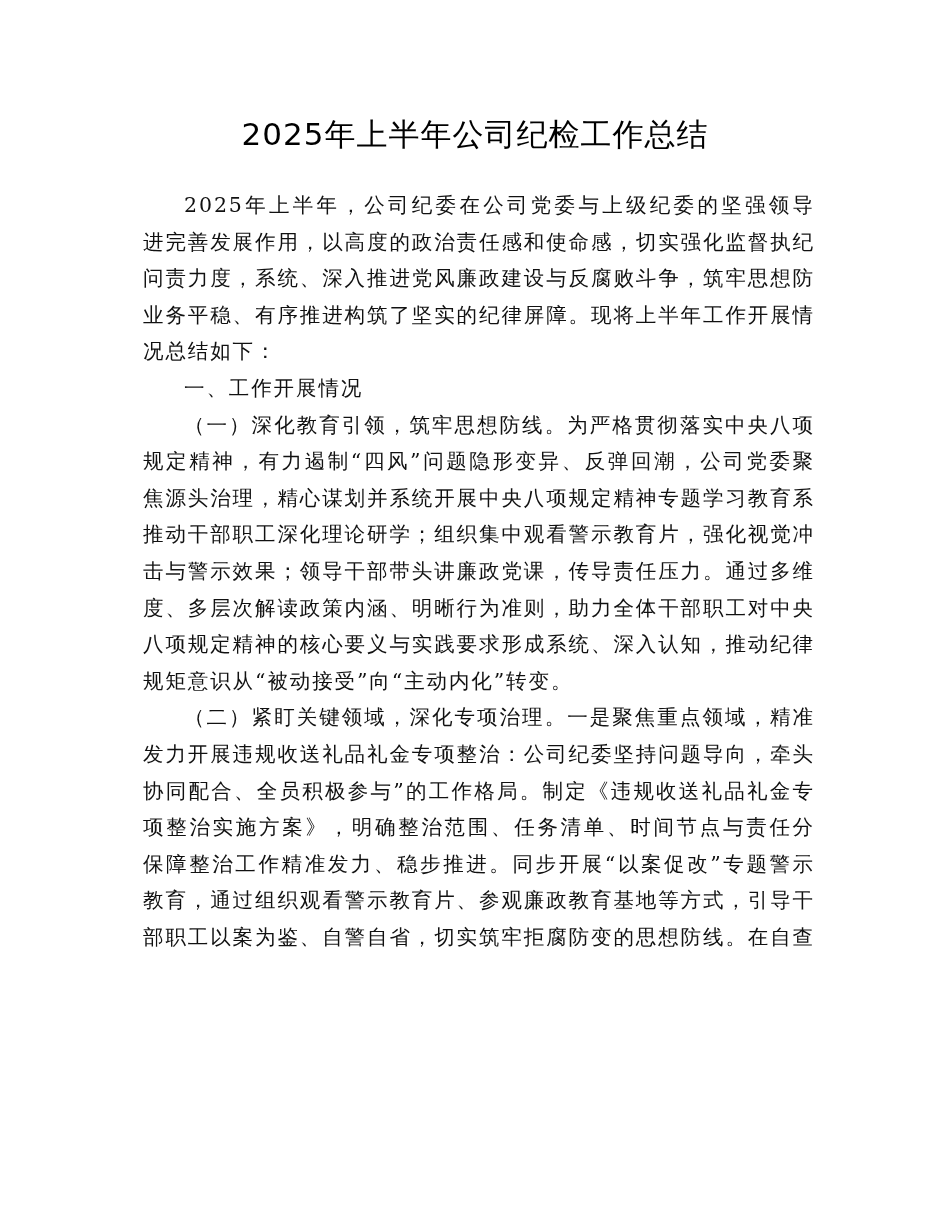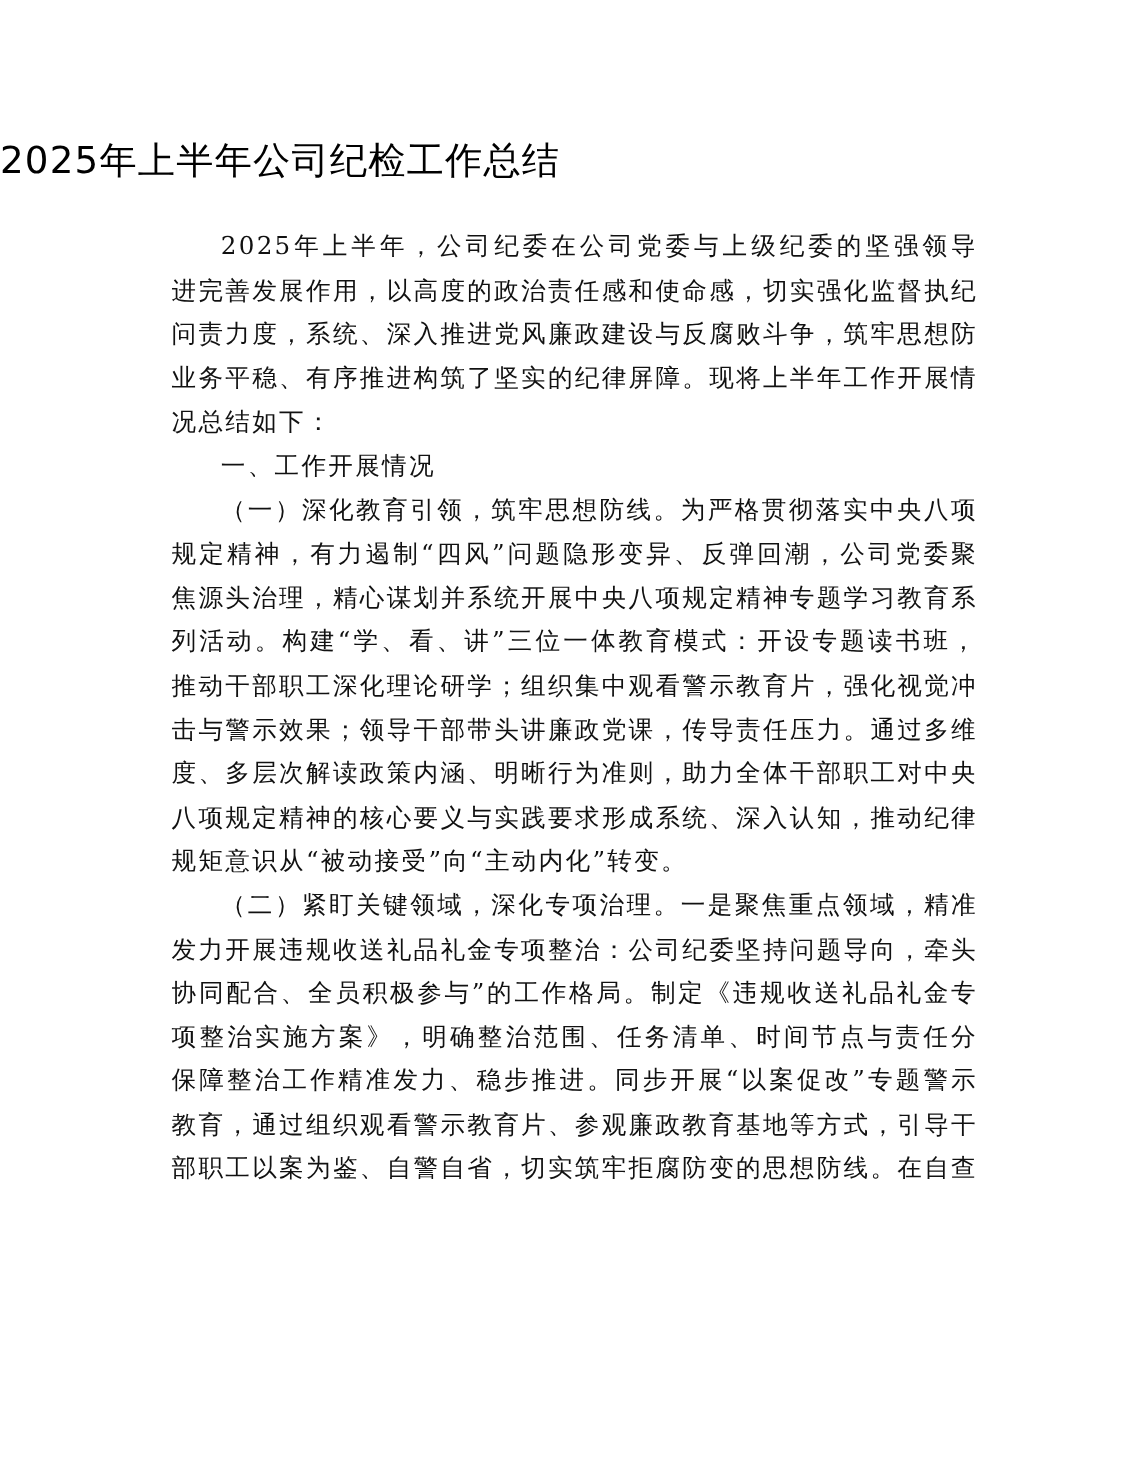--- a/index.html
+++ b/index.html
@@ -1,19 +1,19 @@
 <!DOCTYPE html>
 <html><head>
 <meta charset="utf-8">
 <style>
   html, body { margin: 0; padding: 0; background: #ffffff; }
   body { width: 950px; height: 1230px; position: relative; overflow: hidden; }
   .page { position: absolute; left: 0; top: 0; width: 950px; height: 1230px; background: #ffffff; }
   .title {
-    position: absolute; left: 0; top: 112px; width: 950px; text-align: left;
+    position: absolute; left: 0; top: 112px; width: 950px; text-align: center;
     font-family: "DejaVu Sans", "Liberation Sans", sans-serif;
     font-size: 31px; color: #000; letter-spacing: 1px; line-height: 44px;
   }
   .body {
     position: absolute; left: 143px; top: 187px; width: 672px;
     font-family: "DejaVu Serif", "Liberation Serif", serif;
     font-size: 20.5px; color: #111; line-height: 36.6px;
   }
   .line { white-space: nowrap; height: 36.6px; letter-spacing: 1.9px; }
   .line.justify { text-align: justify; text-align-last: justify; white-space: normal; overflow: hidden; }
@@ -27,21 +27,20 @@
   <div class="body">
     <div class="line indent justify">2025年上半年，公司纪委在公司党委与上级纪委的坚强领导下，</div>
     <div class="line justify">进完善发展作用，以高度的政治责任感和使命感，切实强化监督执纪</div>
     <div class="line justify">问责力度，系统、深入推进党风廉政建设与反腐败斗争，筑牢思想防线</div>
     <div class="line justify">业务平稳、有序推进构筑了坚实的纪律屏障。现将上半年工作开展情</div>
     <div class="line">况总结如下：</div>
     <div class="line indent">一、工作开展情况</div>
     <div class="line indent justify">（一）深化教育引领，筑牢思想防线。为严格贯彻落实中央八项</div>
     <div class="line justify">规定精神，有力遏制“四风”问题隐形变异、反弹回潮，公司党委聚</div>
     <div class="line justify">焦源头治理，精心谋划并系统开展中央八项规定精神专题学习教育系</div>
-    <div class="line justify">列活动。构建“学、看、讲”三位一体教育模式：开设专题读书班，</div>
     <div class="line justify">推动干部职工深化理论研学；组织集中观看警示教育片，强化视觉冲</div>
     <div class="line justify">击与警示效果；领导干部带头讲廉政党课，传导责任压力。通过多维</div>
     <div class="line justify">度、多层次解读政策内涵、明晰行为准则，助力全体干部职工对中央</div>
     <div class="line justify">八项规定精神的核心要义与实践要求形成系统、深入认知，推动纪律</div>
     <div class="line">规矩意识从“被动接受”向“主动内化”转变。</div>
     <div class="line indent justify">（二）紧盯关键领域，深化专项治理。一是聚焦重点领域，精准</div>
     <div class="line justify">发力开展违规收送礼品礼金专项整治：公司纪委坚持问题导向，牵头</div>
     <div class="line justify">协同配合、全员积极参与”的工作格局。制定《违规收送礼品礼金专</div>
     <div class="line justify">项整治实施方案》，明确整治范围、任务清单、时间节点与责任分工，</div>
     <div class="line justify">保障整治工作精准发力、稳步推进。同步开展“以案促改”专题警示</div>

